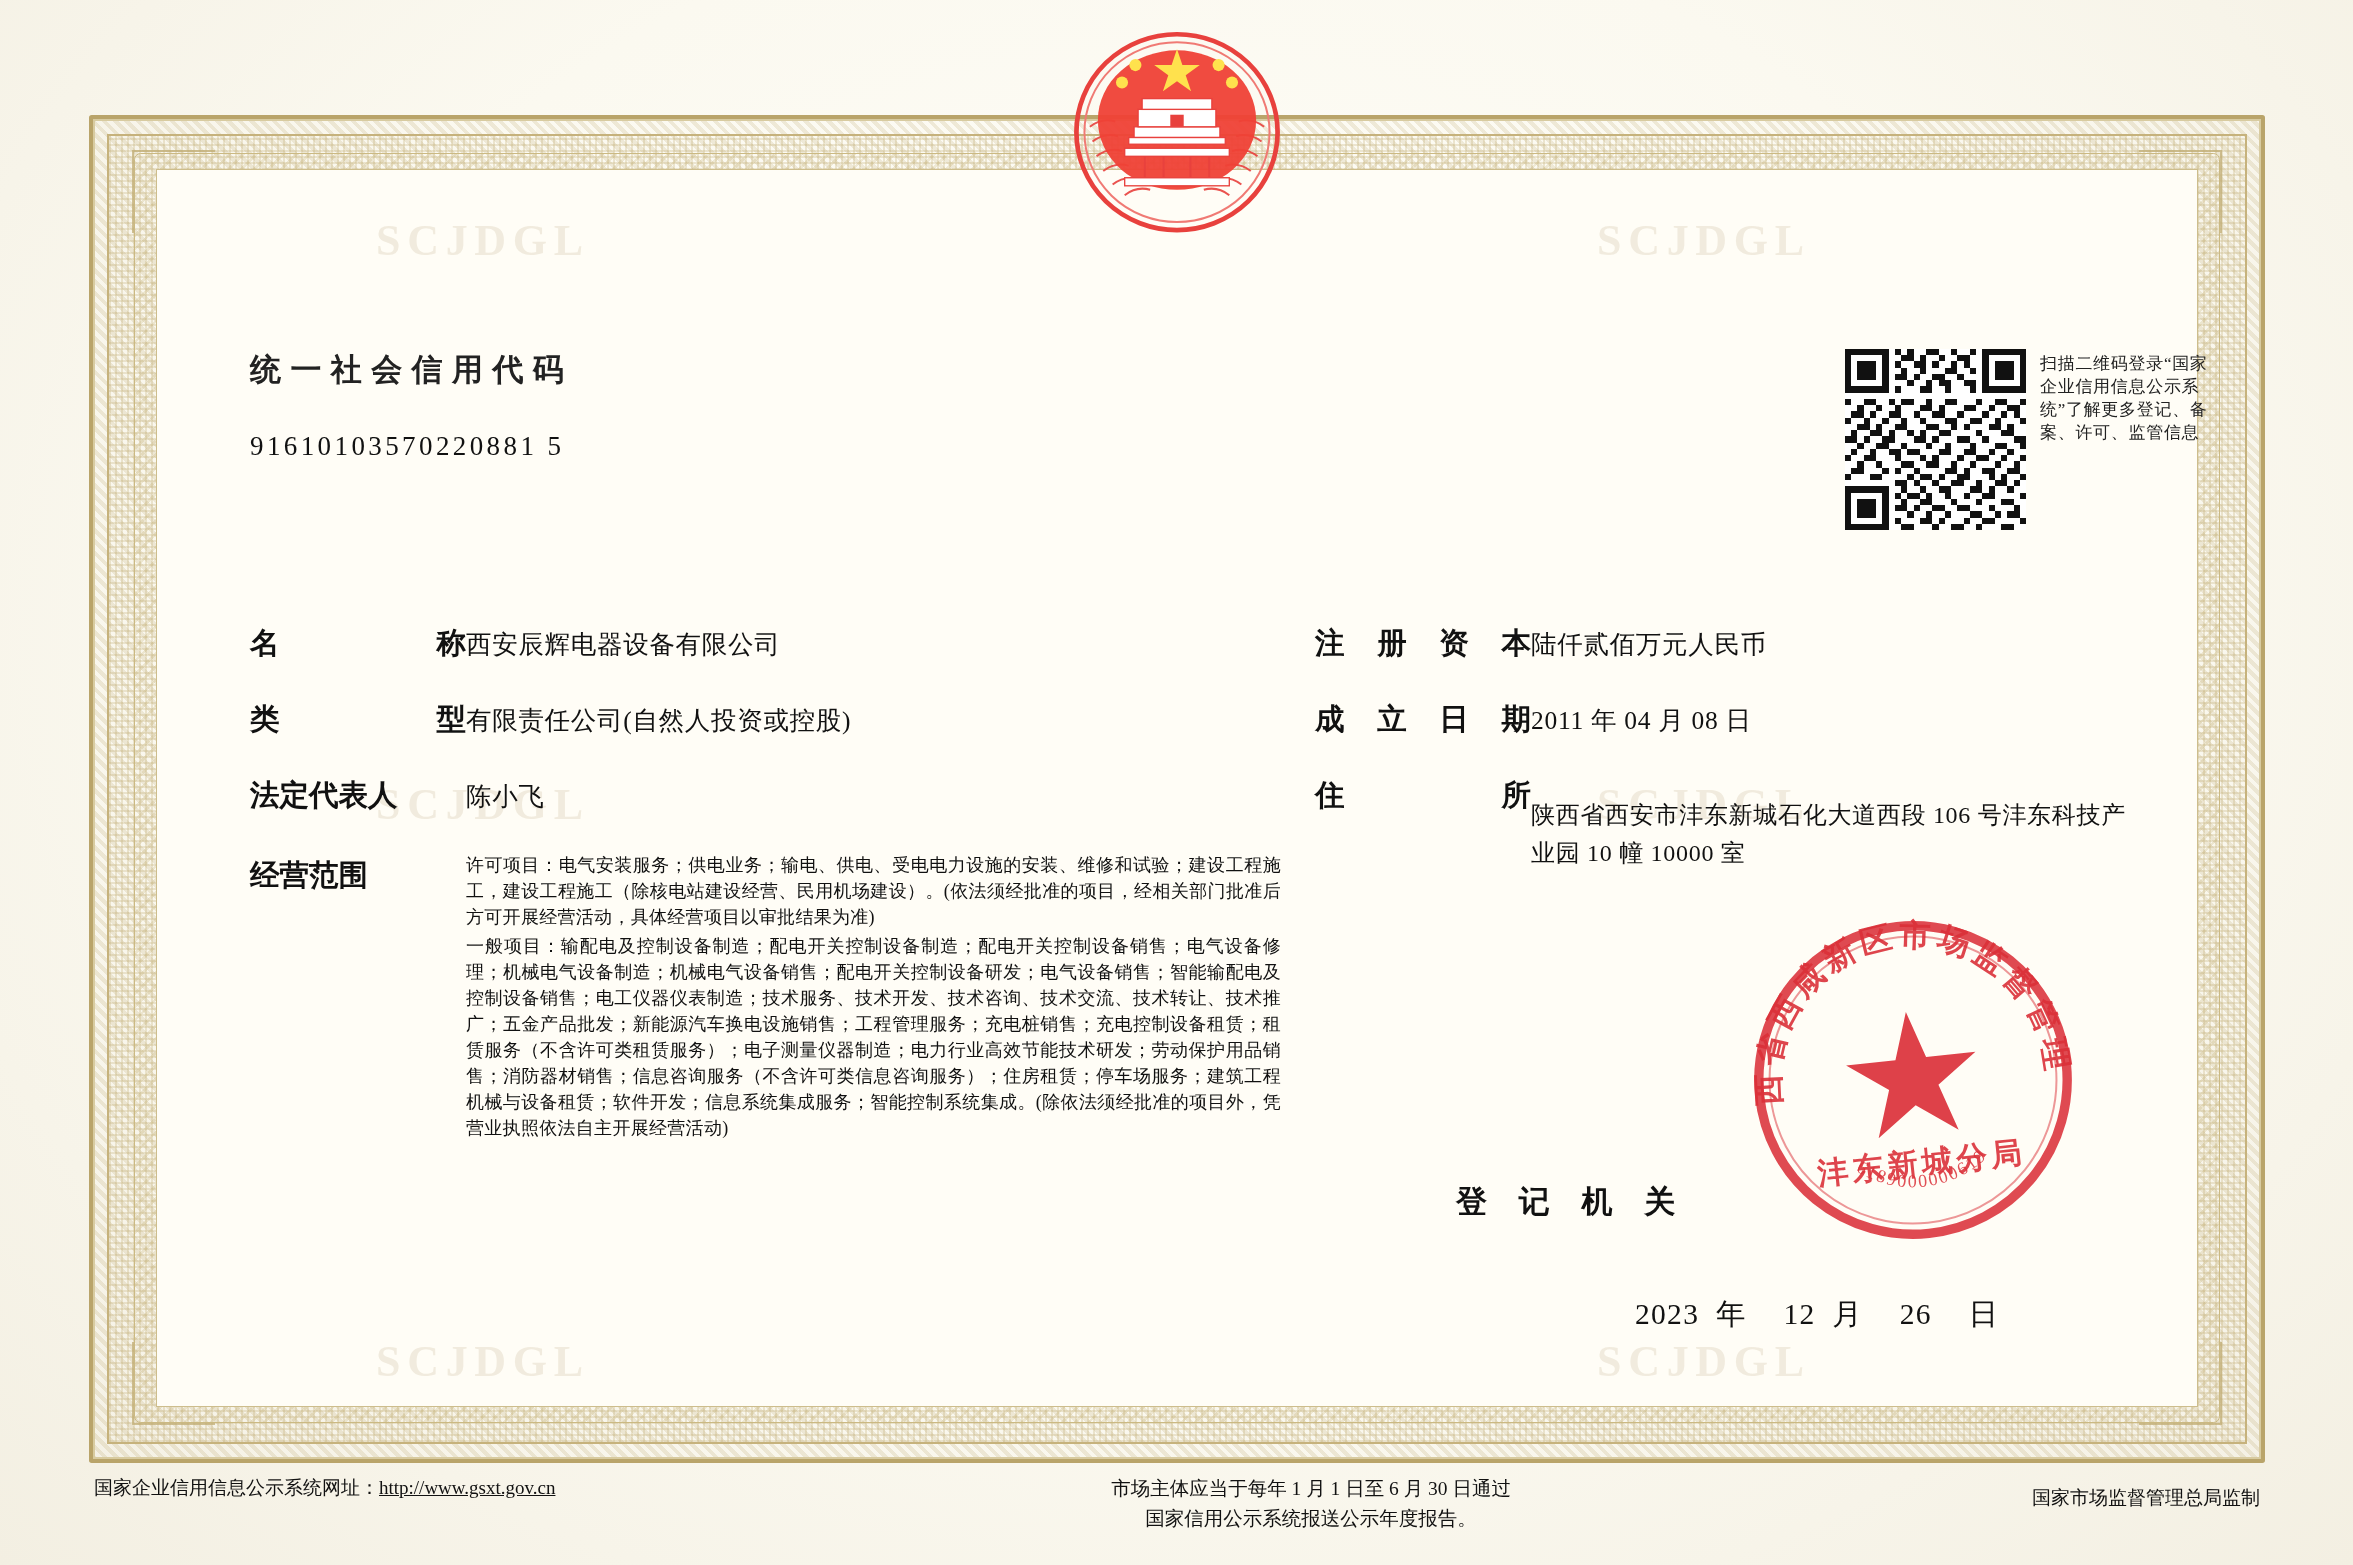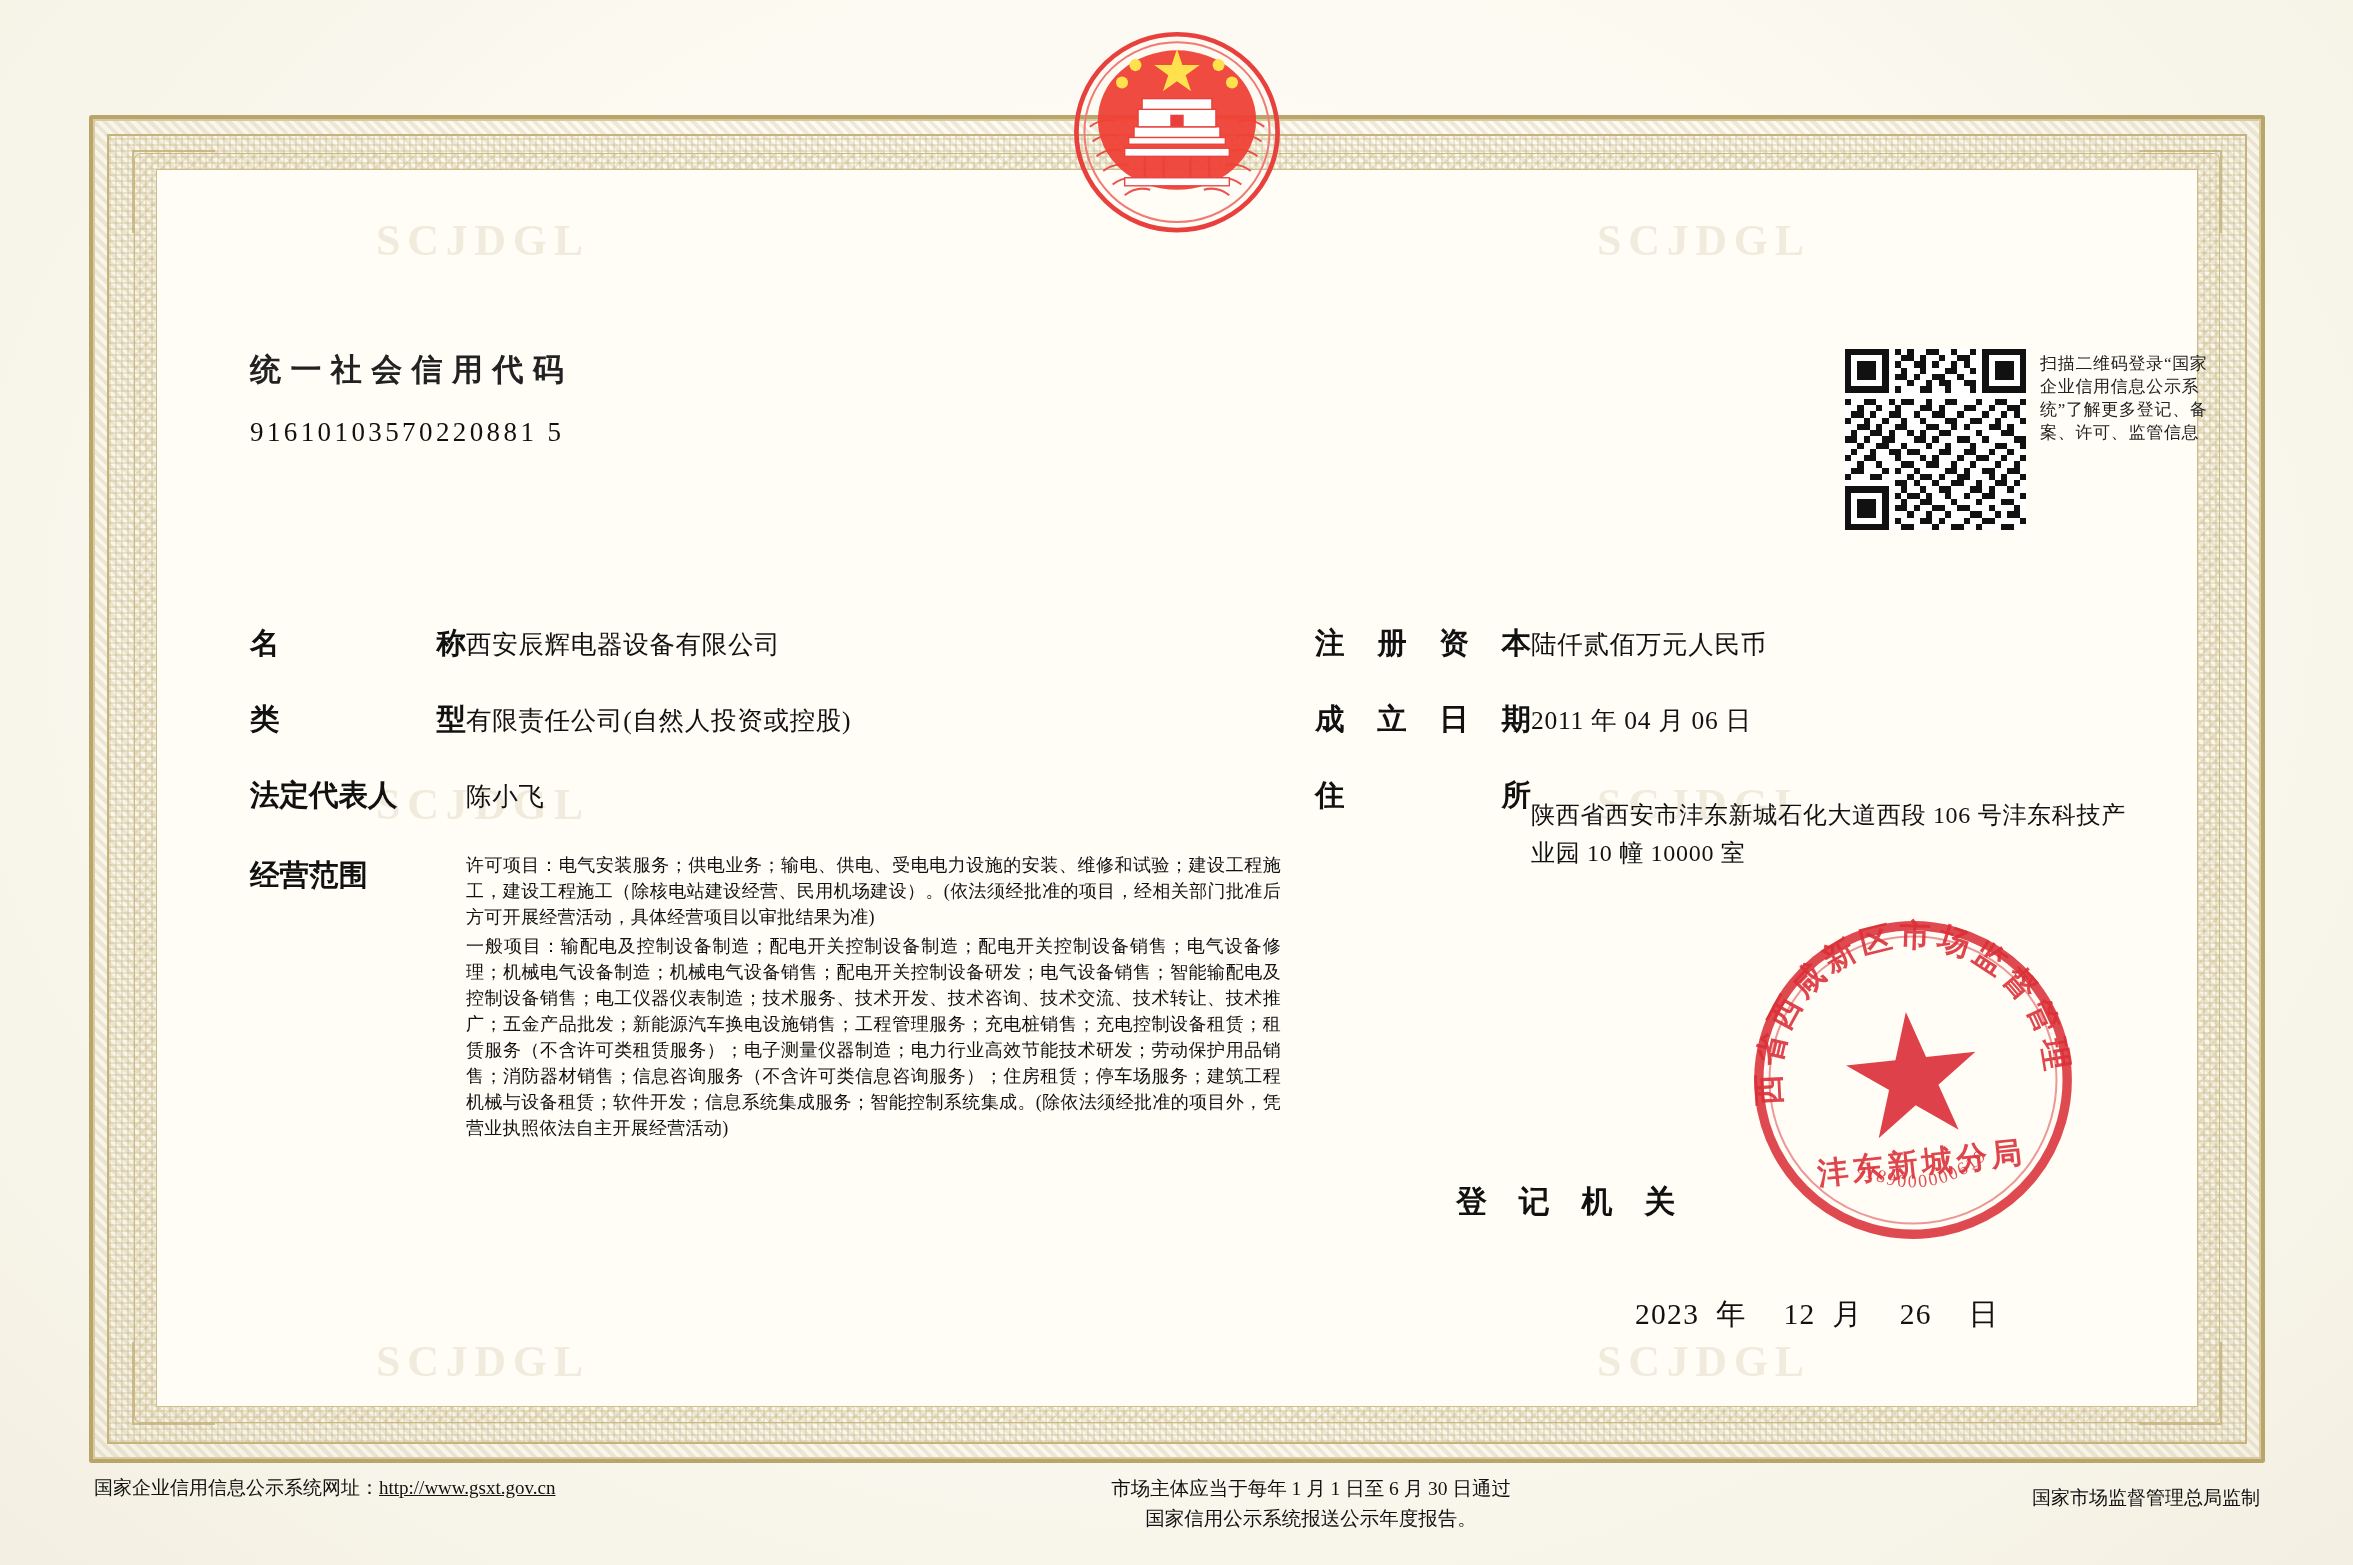--- a/index.html
+++ b/index.html
@@ -91,21 +91,21 @@
     letter-spacing:1.3px;
   }
   .subtitle sup{font-size:20px;}
 
   
   .code-block{position:absolute;left:250px;top:349px;}
   .code-label{
     font-size:31px;letter-spacing:9.4px;color:#222;font-weight:600;
   }
   .code-value{
-    margin-top:26px;font-size:27px;letter-spacing:3.4px;color:#111;
+    margin-top:40px;font-size:27px;letter-spacing:3.4px;color:#111;
     font-family:"Liberation Serif",serif;
   }
 
   
   .qr-wrap{position:absolute;right:328px;top:349px;}
   .qr{width:181px;height:181px;background:#fff;}
   .qr-note{
     position:absolute;left:195px;top:2.7px;width:181px;
     font-size:17px;line-height:23px;color:#222;letter-spacing:0.7px;
   }
@@ -493,21 +493,21 @@
       <div class="val">陆仟贰佰万元人民币</div>
     </div>
 
     <div class="row">
       <div class="lbl spread">
         <span>成</span>
         <span>立</span>
         <span>日</span>
         <span>期</span>
       </div>
-      <div class="val">2011 年 04 月 06 日</div>
+      <div class="val">2011 年 04 月 08 日</div>
     </div>
 
     <div class="row">
       <div class="lbl spread">
         <span>住</span>
         <span>所</span>
       </div>
       <div class="val addr-val" style="width:604px;">陕西省西安市沣东新城石化大道西段 106 号沣东科技产业园 10 幢 10000 室</div>
     </div>
   </div>

